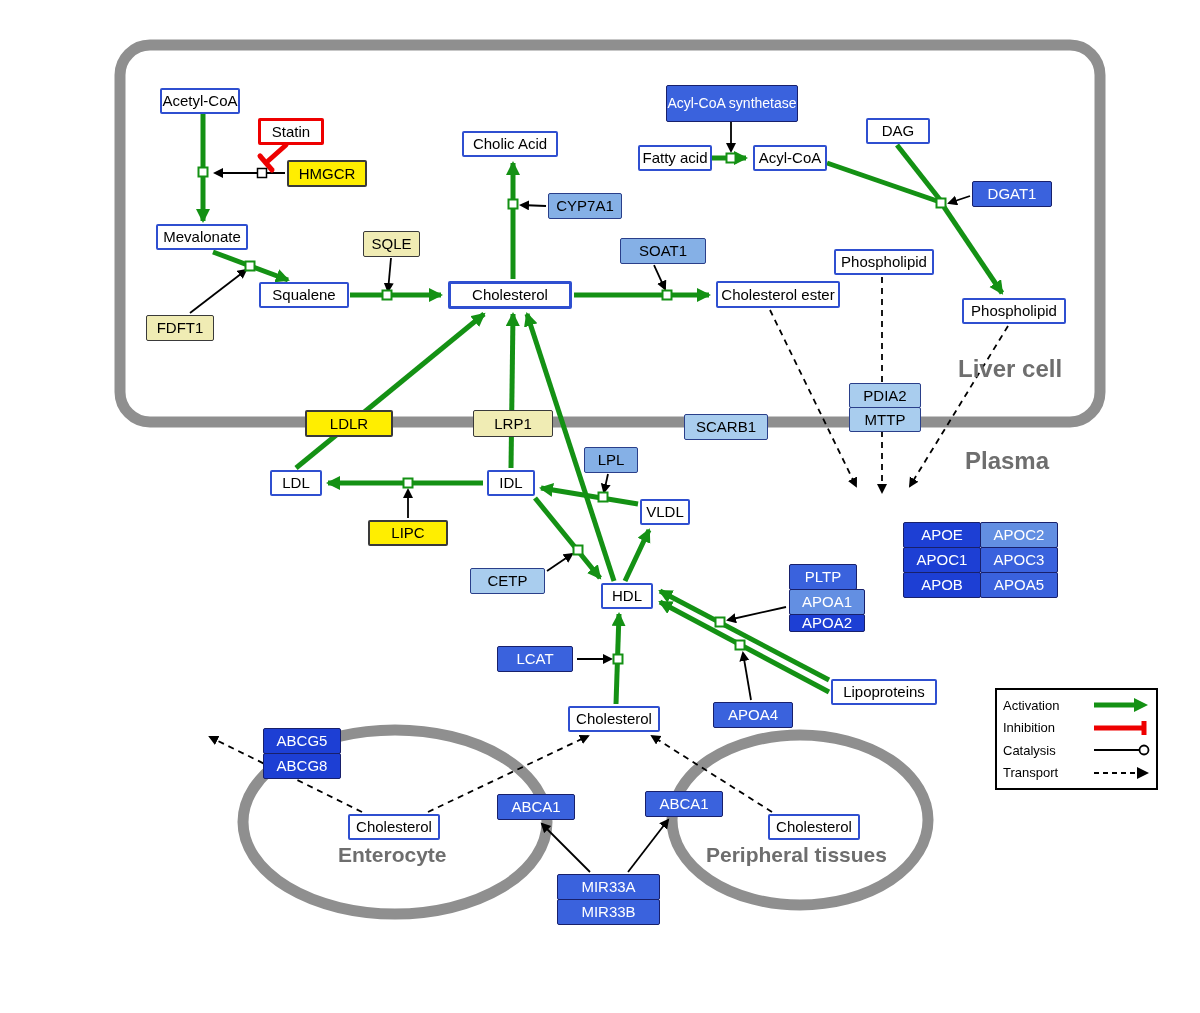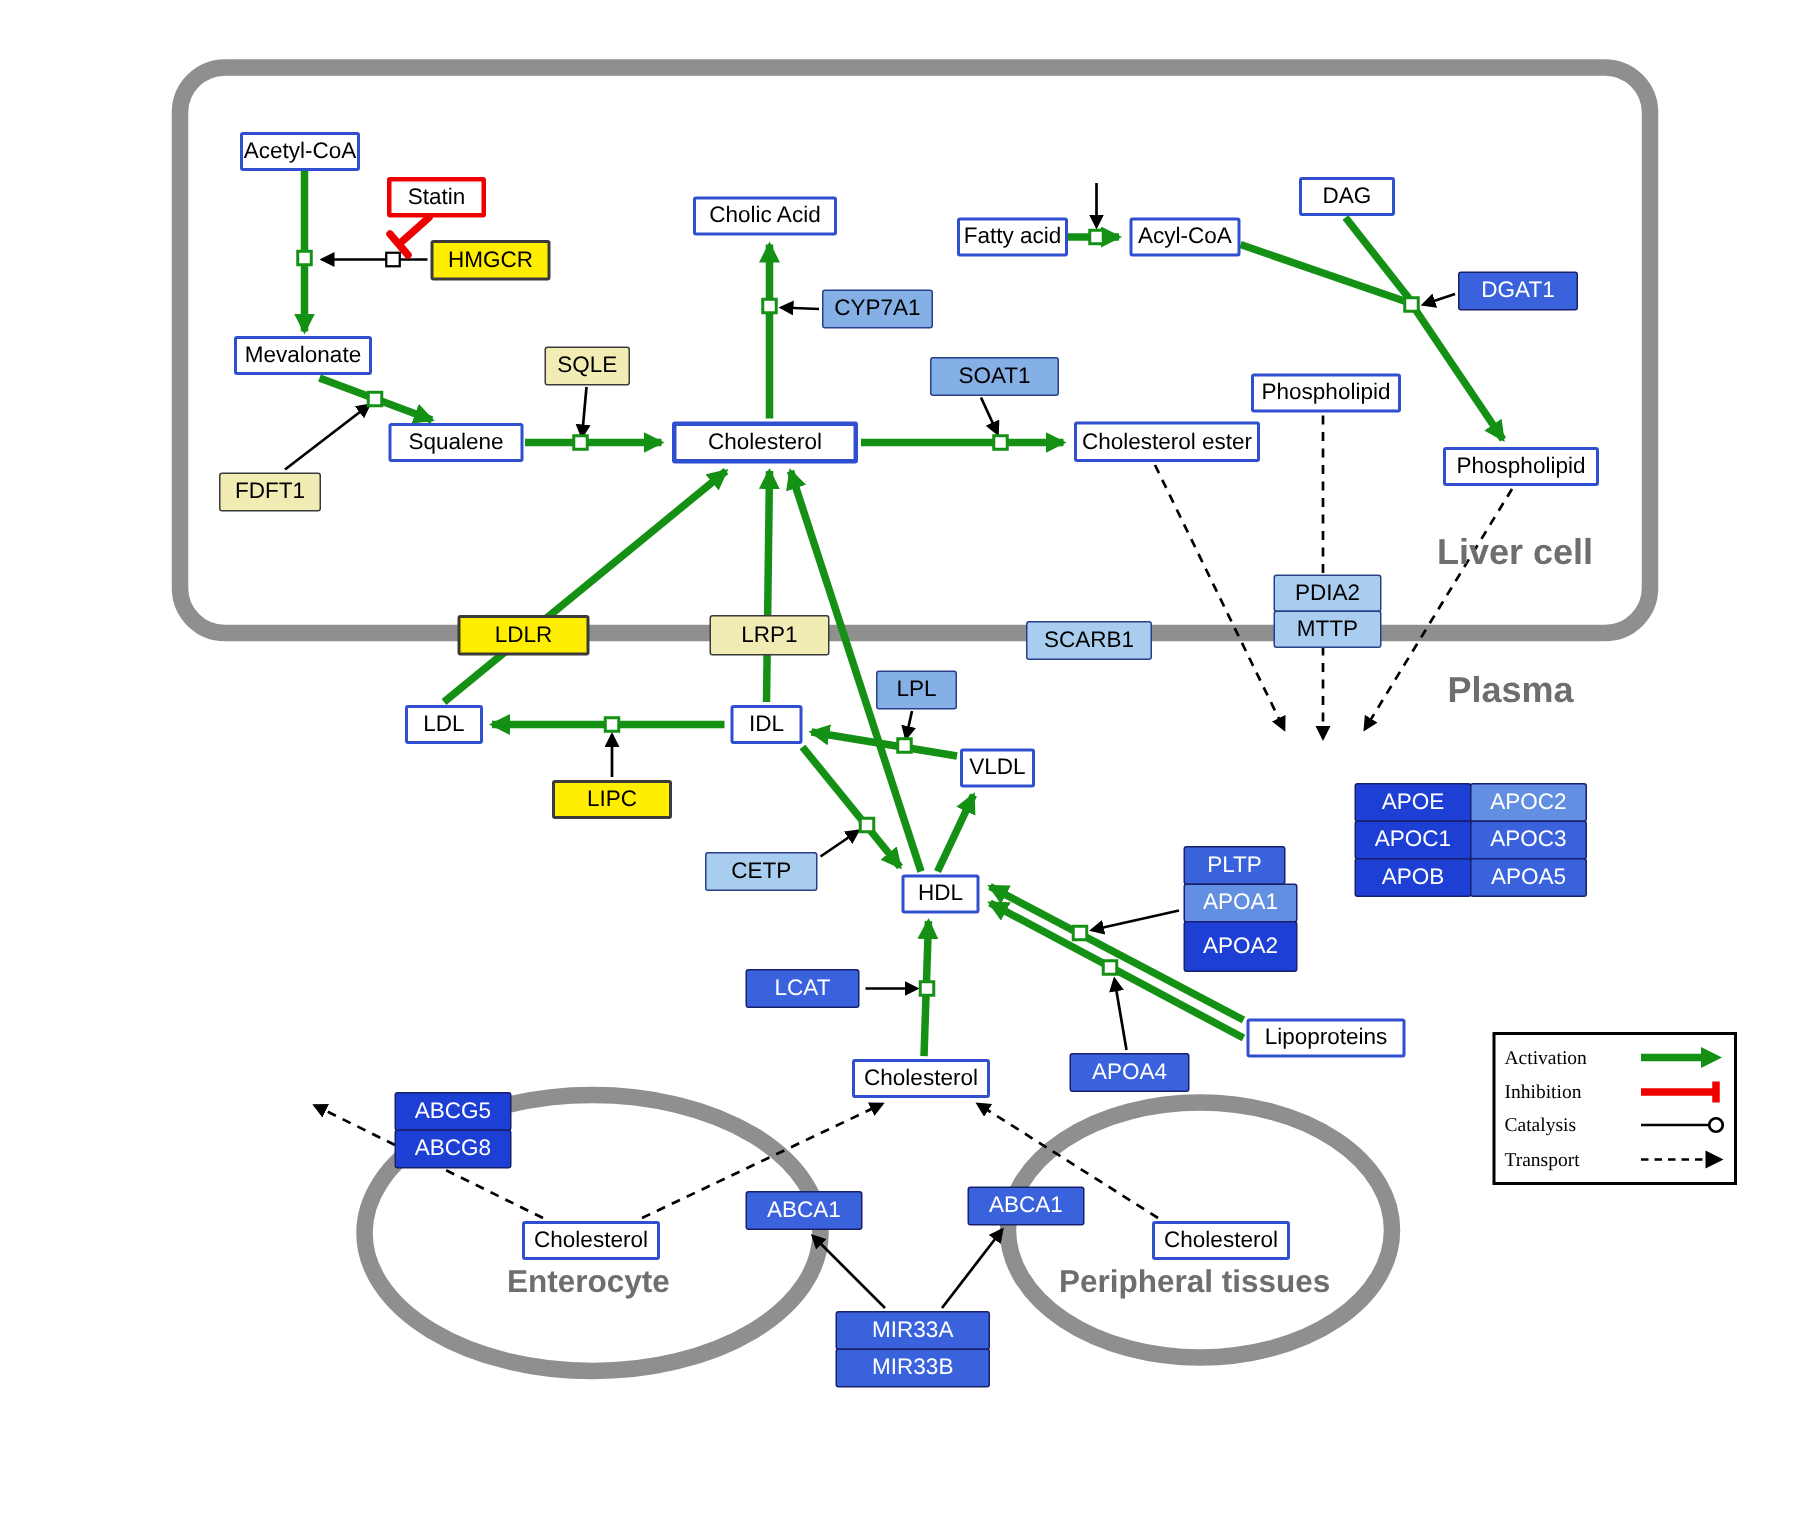--- a/index.html
+++ b/index.html
@@ -18,21 +18,21 @@
   .b2{background:#3a62dd;border:1.5px solid #18206b;color:#fff;}
   .b3{background:#638fe2;border:1.5px solid #18206b;color:#fff;}
   .b4{background:#85b0e6;border:1.5px solid #2a3f8a;color:#000;text-align:center;}
   .b5{background:#a9cdee;border:1.5px solid #2a3f8a;color:#000;}
   .small{font-size:14px;}
   .region-label{position:absolute;z-index:3;font-weight:bold;color:#6e6e6e;white-space:nowrap;}
   .legend{position:absolute;z-index:4;left:995px;top:688px;width:163px;height:102px;
           background:#fff;border:2px solid #000;box-sizing:border-box;padding:4px 6px;
           display:flex;flex-direction:column;justify-content:space-between;}
   .legend-row{display:flex;align-items:center;justify-content:space-between;height:22px;}
-  .legend-row span{font-size:13px;color:#000;font-family:Liberation Serif, serif;}
+  .legend-row span{font-size:13px;color:#000;}
 </style>
 </head>
 <body>
 
 <div id="canvas">
 
   <svg id="edges" width="1200" height="1013">
     <defs>
       <marker id="mg" markerUnits="userSpaceOnUse" markerWidth="18" markerHeight="16" refX="12" refY="7" orient="auto">
         <path d="M0,0 L14,7 L0,14 Z" fill="#149114"></path>
@@ -125,20 +125,21 @@
   <div class="node yellow" style="left:287px;top:160px;width:80px;height:27px">HMGCR</div>
   <div class="node metab" style="left:156px;top:224px;width:92px;height:26px">Mevalonate</div>
   <div class="node cream" style="left:363px;top:231px;width:57px;height:26px">SQLE</div>
   <div class="node cream" style="left:146px;top:315px;width:68px;height:26px">FDFT1</div>
   <div class="node metab" style="left:259px;top:282px;width:90px;height:26px">Squalene</div>
   <div class="node metab thick" style="left:448px;top:281px;width:124px;height:28px">Cholesterol</div>
   <div class="node metab" style="left:462px;top:131px;width:96px;height:26px">Cholic Acid</div>
   <div class="node b4" style="left:548px;top:193px;width:74px;height:26px">CYP7A1</div>
   <div class="node b4" style="left:620px;top:238px;width:86px;height:26px">SOAT1</div>
   <div class="node metab" style="left:716px;top:281px;width:124px;height:27px">Cholesterol ester</div>
+  <div class="node b2 small" style="left:666px;top:85px;width:132px;height:37px">Acyl-CoA synthetase</div>
   <div class="node metab" style="left:638px;top:145px;width:74px;height:26px">Fatty acid</div>
   <div class="node metab" style="left:753px;top:145px;width:74px;height:26px">Acyl-CoA</div>
   <div class="node metab" style="left:866px;top:118px;width:64px;height:26px">DAG</div>
   <div class="node b2" style="left:972px;top:181px;width:80px;height:26px">DGAT1</div>
   <div class="node metab" style="left:834px;top:249px;width:100px;height:26px">Phospholipid</div>
   <div class="node metab" style="left:962px;top:298px;width:104px;height:26px">Phospholipid</div>
   <div class="node b5" style="left:849px;top:383px;width:72px;height:25px">PDIA2</div>
   <div class="node b5" style="left:849px;top:407px;width:72px;height:25px">MTTP</div>
 
   <div class="node yellow" style="left:305px;top:410px;width:88px;height:27px">LDLR</div>
@@ -147,21 +148,21 @@
 
   <div class="node metab" style="left:270px;top:470px;width:52px;height:26px">LDL</div>
   <div class="node metab" style="left:487px;top:470px;width:48px;height:26px">IDL</div>
   <div class="node yellow" style="left:368px;top:520px;width:80px;height:26px">LIPC</div>
   <div class="node b4" style="left:584px;top:447px;width:54px;height:26px">LPL</div>
   <div class="node metab" style="left:640px;top:499px;width:50px;height:26px">VLDL</div>
   <div class="node b5" style="left:470px;top:568px;width:75px;height:26px">CETP</div>
   <div class="node metab" style="left:601px;top:583px;width:52px;height:26px">HDL</div>
   <div class="node b2" style="left:789px;top:564px;width:68px;height:26px">PLTP</div>
   <div class="node b3" style="left:789px;top:589px;width:76px;height:26px">APOA1</div>
-  <div class="node b1" style="left:789px;top:614px;width:76px;height:34px">APOA2</div>
+  <div class="node b1" style="left:789px;top:614px;width:76px;height:18px">APOA2</div>
   <div class="node b2" style="left:497px;top:646px;width:76px;height:26px">LCAT</div>
   <div class="node b2" style="left:713px;top:702px;width:80px;height:26px">APOA4</div>
   <div class="node metab" style="left:831px;top:679px;width:106px;height:26px">Lipoproteins</div>
 
   <div class="node b1" style="left:903px;top:522px;width:78px;height:26px">APOE</div>
   <div class="node b3" style="left:980px;top:522px;width:78px;height:26px">APOC2</div>
   <div class="node b1" style="left:903px;top:547px;width:78px;height:26px">APOC1</div>
   <div class="node b2" style="left:980px;top:547px;width:78px;height:26px">APOC3</div>
   <div class="node b1" style="left:903px;top:572px;width:78px;height:26px">APOB</div>
   <div class="node b2" style="left:980px;top:572px;width:78px;height:26px">APOA5</div>

